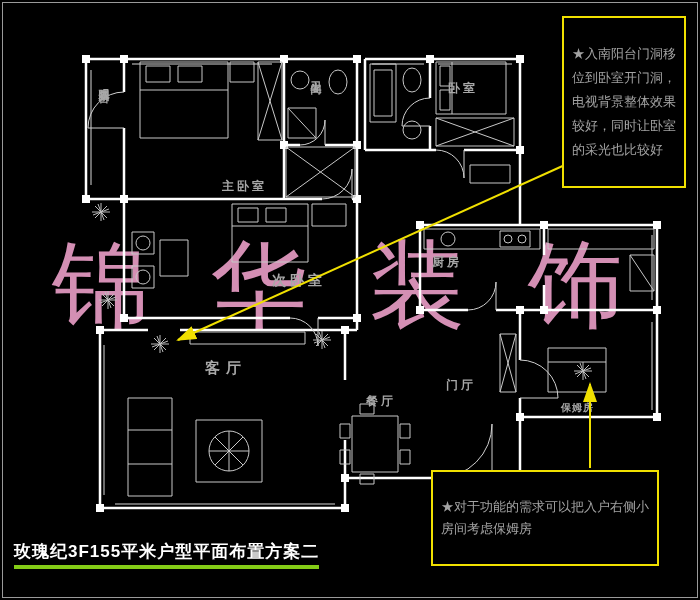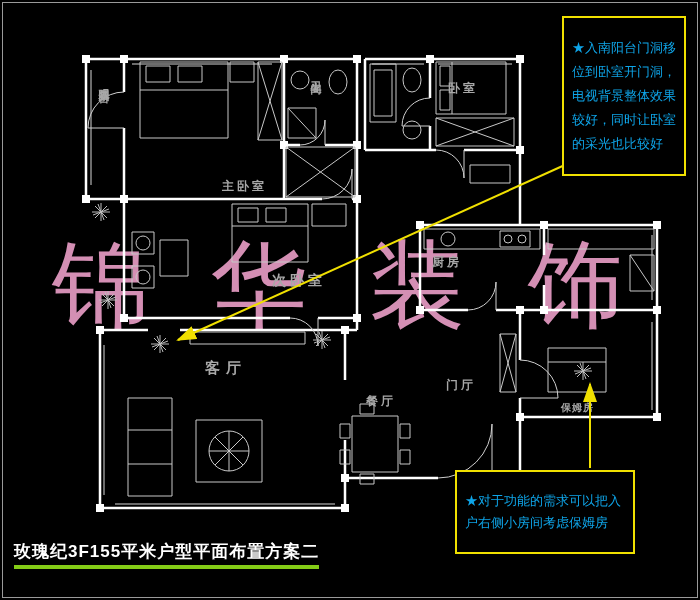--- a/index.html
+++ b/index.html
@@ -20,26 +20,26 @@
   .doors{stroke:#cfcfcf;stroke-width:1;fill:none;}
   .furn{stroke:#c8c8c8;stroke-width:1;fill:none;}
   .plant{stroke:#bdbdbd;stroke-width:1;fill:none;}
   .rlabel{font-family:"Liberation Sans",sans-serif;font-weight:bold;fill:#a8a8a8;font-size:12px;letter-spacing:3px;}
   .vert{writing-mode:vertical-rl;text-orientation:upright;letter-spacing:1px;font-size:11px;}
   .big{font-size:15px;letter-spacing:6px;}
   .mid{font-size:14px;letter-spacing:4px;}
   .tiny{font-size:10px;letter-spacing:1px;}
   .arrow{stroke:#f0e000;stroke-width:2;fill:none;}
   .note{
-    position:absolute;z-index:5;background:#000;border:2px solid #f0e000;color:#0ea5e9;
-    font-size:13px;line-height:1.85;padding:18px 8px;box-sizing:border-box;
+    position:absolute;z-index:5;background:#000;border:2px solid #f0e000;color:#a3a3a3;
+    font-size:13px;line-height:1.85;padding:24px 8px;box-sizing:border-box;
     font-family:Liberation Serif, serif;
   }
   .note1{left:562px;top:16px;width:124px;min-height:150px;}
-  .note2{left:455px;top:470px;width:180px;min-height:64px;line-height:1.7;}
+  .note2{left:431px;top:470px;width:228px;min-height:64px;line-height:1.7;}
   .title{
     position:absolute;left:14px;top:540px;z-index:5;color:#ffffff;font-weight:bold;
     font-size:17px;letter-spacing:1px;border-bottom:4px solid #84cc16;padding-bottom:2px;
   }
 </style>
 </head>
 <body>
 
 <div class="canvas">
 

